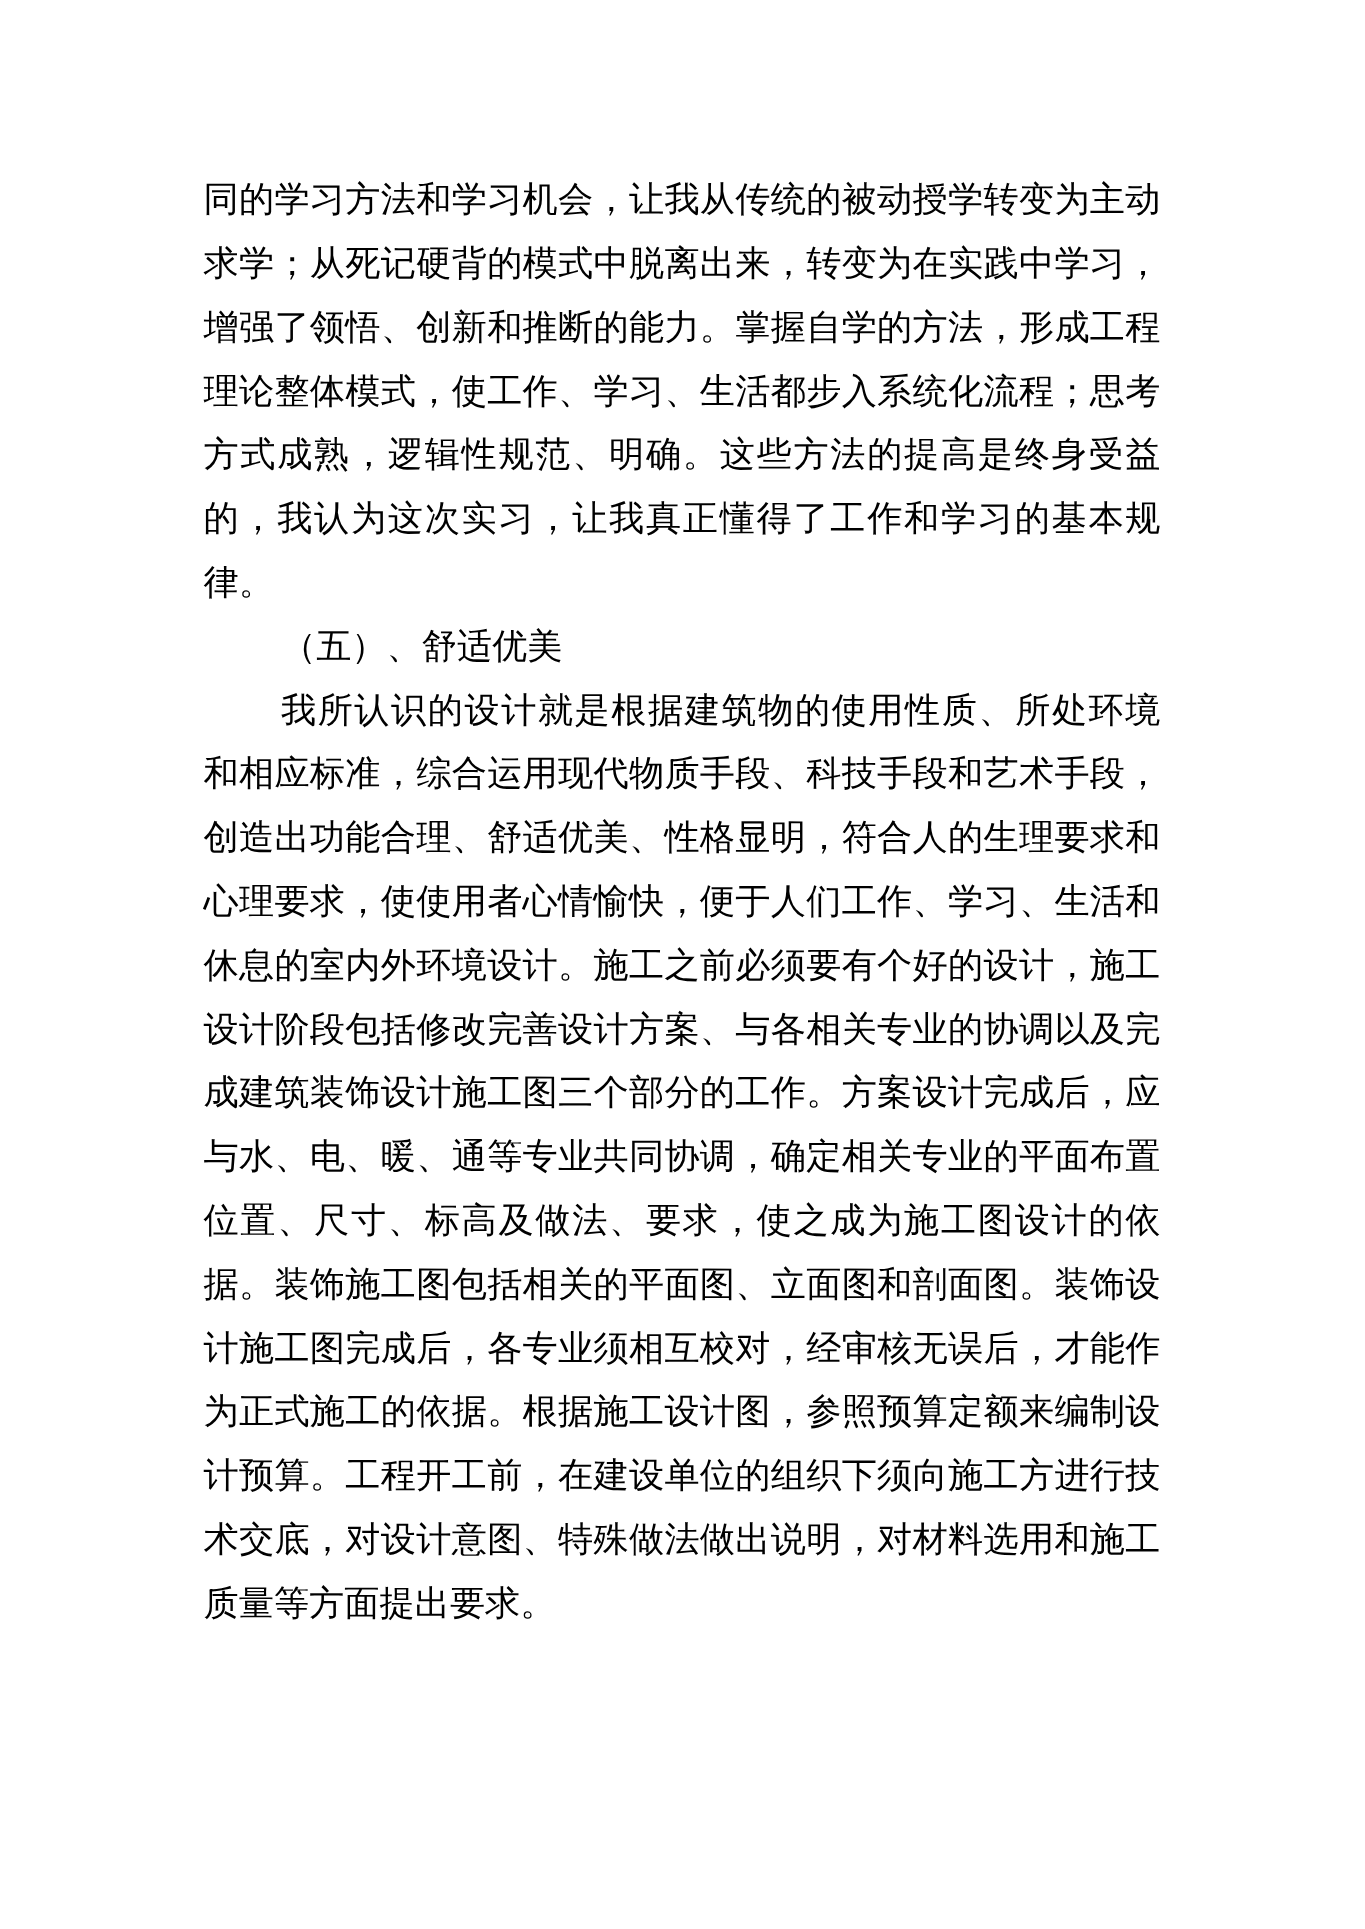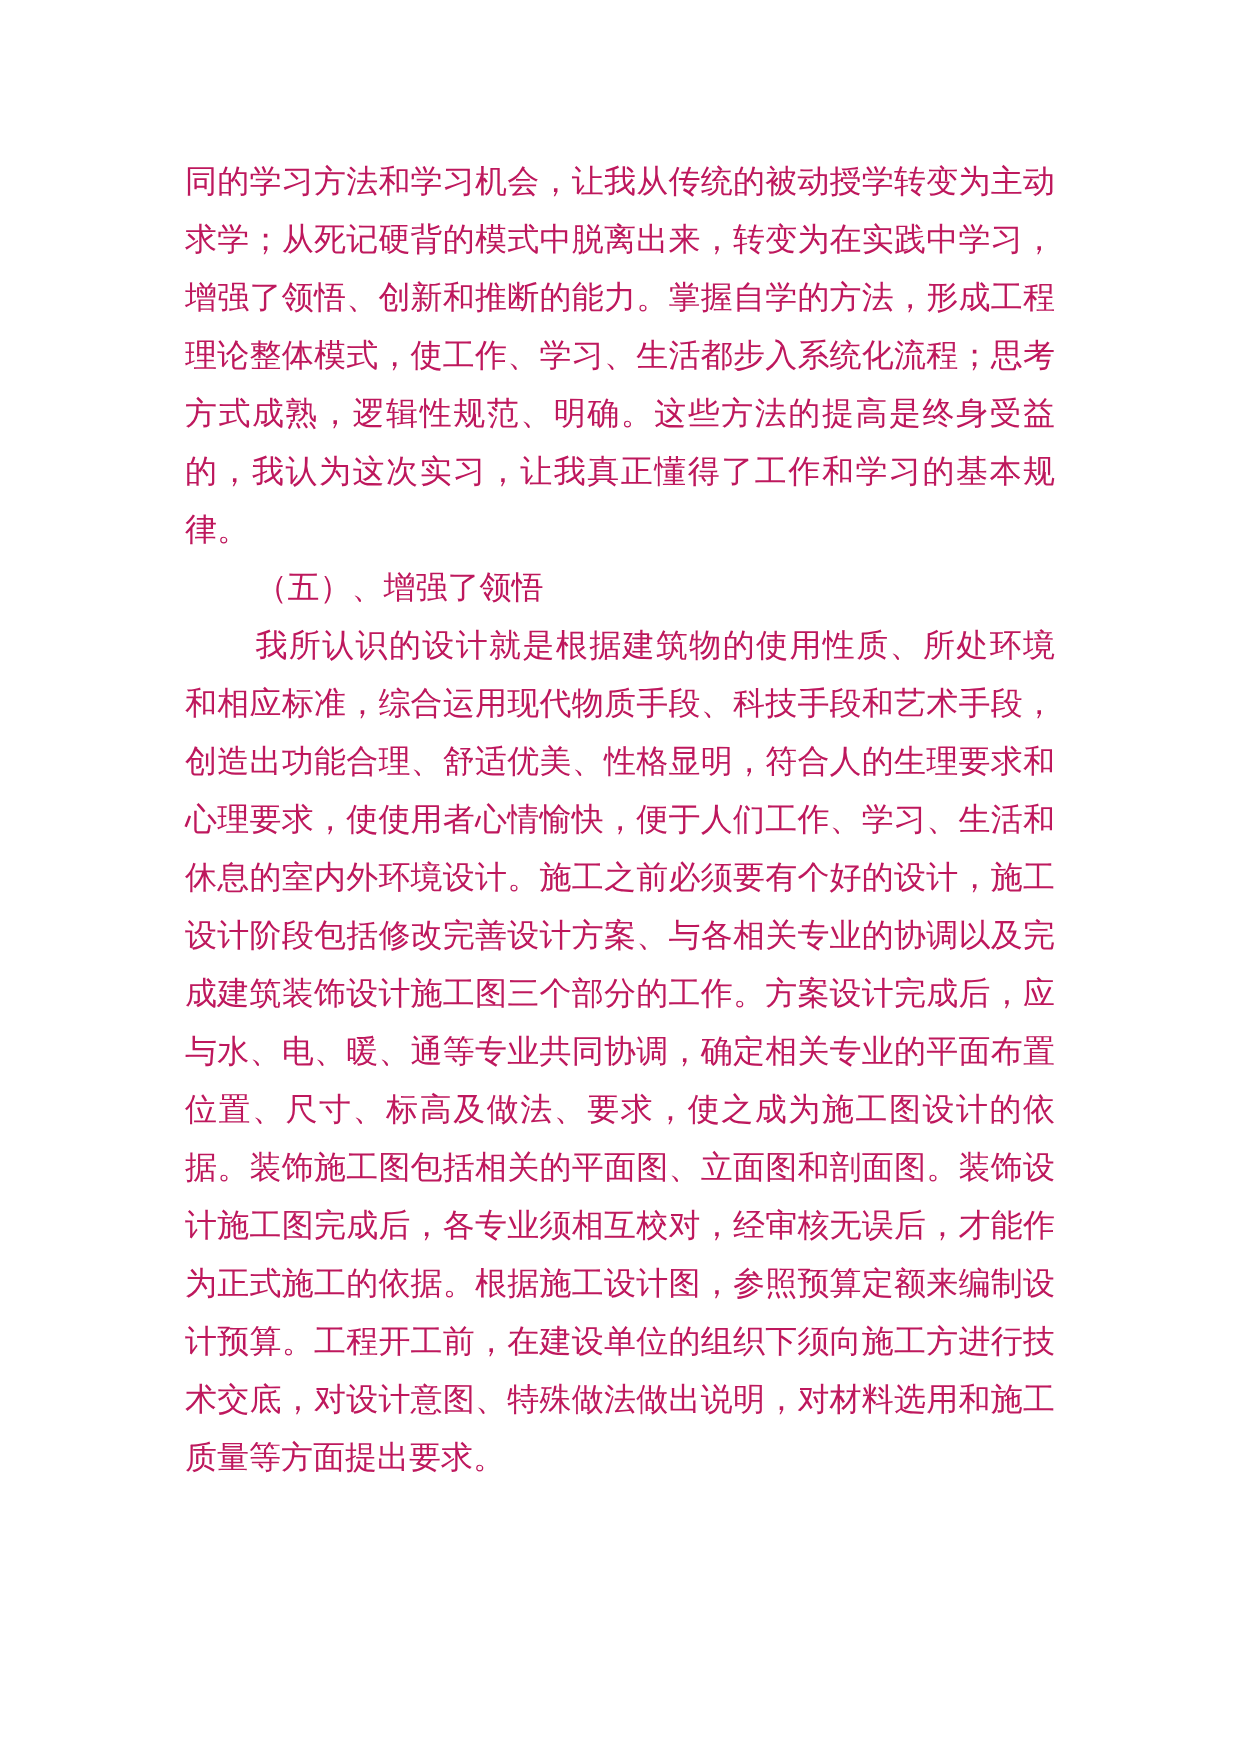--- a/index.html
+++ b/index.html
@@ -15,35 +15,35 @@
     overflow: hidden;
   }
   .doc-body {
     position: absolute;
     left: 185px;
     top: 152px;
     width: 870px;
     font-family: "Liberation Serif", "DejaVu Serif", serif;
     font-size: 32px;
     line-height: 58px;
-    color: #be185d;
+    color: #000000;
     text-align: justify;
     word-break: normal;
     overflow-wrap: break-word;
   }
   .doc-body p.para {
     margin: 0;
     padding: 0;
   }
   .doc-body p.indent {
     text-indent: 2.2em;
   }
 </style>
 </head>
 <body>
 
 <div class="page">
   <div class="doc-body">
       <p class="para">同的学习方法和学习机会，让我从传统的被动授学转变为主动求学；从死记硬背的模式中脱离出来，转变为在实践中学习，增强了领悟、创新和推断的能力。掌握自学的方法，形成工程理论整体模式，使工作、学习、生活都步入系统化流程；思考方式成熟，逻辑性规范、明确。这些方法的提高是终身受益的，我认为这次实习，让我真正懂得了工作和学习的基本规律。</p>
-      <p class="para indent">（五）、增强了领悟</p>
+      <p class="para indent">（五）、舒适优美</p>
       <p class="para indent">我所认识的设计就是根据建筑物的使用性质、所处环境和相应标准，综合运用现代物质手段、科技手段和艺术手段，创造出功能合理、舒适优美、性格显明，符合人的生理要求和心理要求，使使用者心情愉快，便于人们工作、学习、生活和休息的室内外环境设计。施工之前必须要有个好的设计，施工设计阶段包括修改完善设计方案、与各相关专业的协调以及完成建筑装饰设计施工图三个部分的工作。方案设计完成后，应与水、电、暖、通等专业共同协调，确定相关专业的平面布置位置、尺寸、标高及做法、要求，使之成为施工图设计的依据。装饰施工图包括相关的平面图、立面图和剖面图。装饰设计施工图完成后，各专业须相互校对，经审核无误后，才能作为正式施工的依据。根据施工设计图，参照预算定额来编制设计预算。工程开工前，在建设单位的组织下须向施工方进行技术交底，对设计意图、特殊做法做出说明，对材料选用和施工质量等方面提出要求。</p>
     </div>
 </div>
 
 </body></html>

